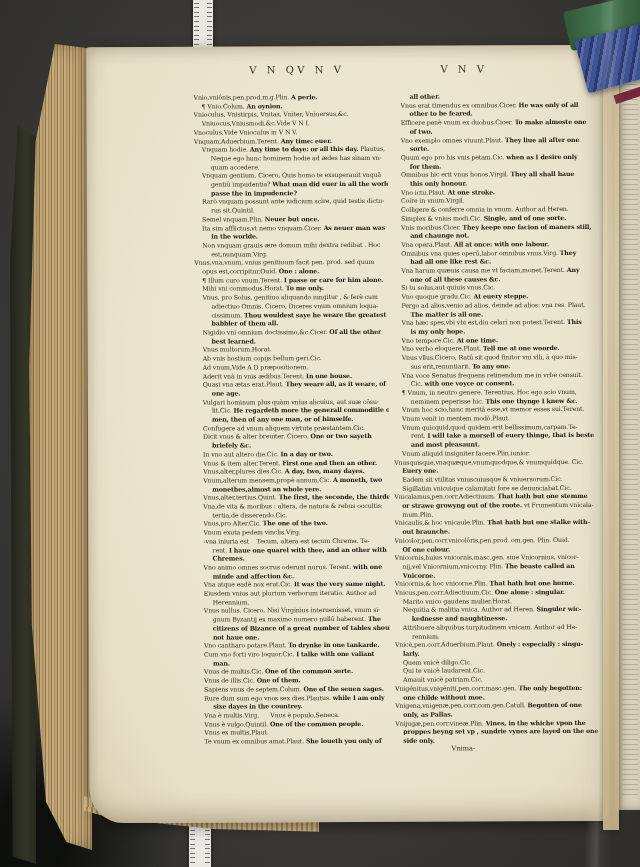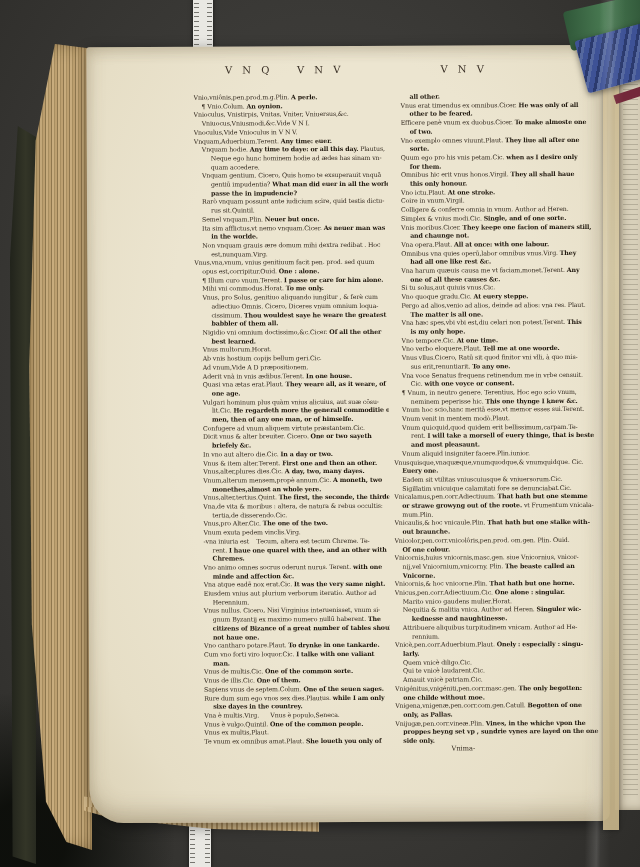--- a/index.html
+++ b/index.html
@@ -42,22 +42,22 @@
   .glare{position:absolute;left:592px;top:-10px;width:26px;height:890px;pointer-events:none;
     background:linear-gradient(90deg,transparent,rgba(255,255,255,.15) 45%,rgba(255,255,255,.05) 60%,transparent);
     transform:rotate(1deg);}
   .weight-green{position:absolute;left:566px;top:2px;width:86px;height:40px;border-radius:4px;
     background:linear-gradient(100deg,#2f5638,#497a52 45%,#2b4f33);transform:rotate(-13deg);}
   .weight-blue{position:absolute;left:580px;top:30px;width:80px;height:54px;border-radius:3px;
     background:repeating-linear-gradient(115deg,#3e5296 0 5px,#2b3a6e 5px 8px,#55689f 8px 11px);
     transform:rotate(-15deg);box-shadow:0 2px 6px rgba(0,0,0,.5);}
   .weight-red{position:absolute;left:614px;top:90px;width:34px;height:9px;background:#73283a;transform:rotate(-18deg);}
   
-  .head-left{position:absolute;left:138px;top:18px;width:120px;display:flex;justify-content:center;
-    font-size:10px;letter-spacing:3.5px;color:#3b3127;gap:24px;}
+  .head-left{position:absolute;left:138px;top:18px;width:120px;display:flex;justify-content:flex-end;
+    font-size:10px;letter-spacing:3.5px;color:#3b3127;}
   .head-right{position:absolute;left:354px;top:18px;font-size:10px;letter-spacing:3.5px;color:#3b3127;}
   .col{position:absolute;top:47px;font-size:6.25px;line-height:8.7px;color:#31271d;}
   .col-left{left:107px;width:194px;}
   .col-right{left:306px;width:214px;}
   .line{white-space:nowrap;overflow:hidden;letter-spacing:-0.12px;}
   .line.i1{padding-left:8px}
   .line.i2{padding-left:17px}
   .line b{font-weight:bold;color:#221a10;}
   .catchword{position:absolute;left:306px;top:699px;width:214px;text-align:center;
     padding-right:78px;box-sizing:border-box;font-size:6.6px;color:#31271d;}

